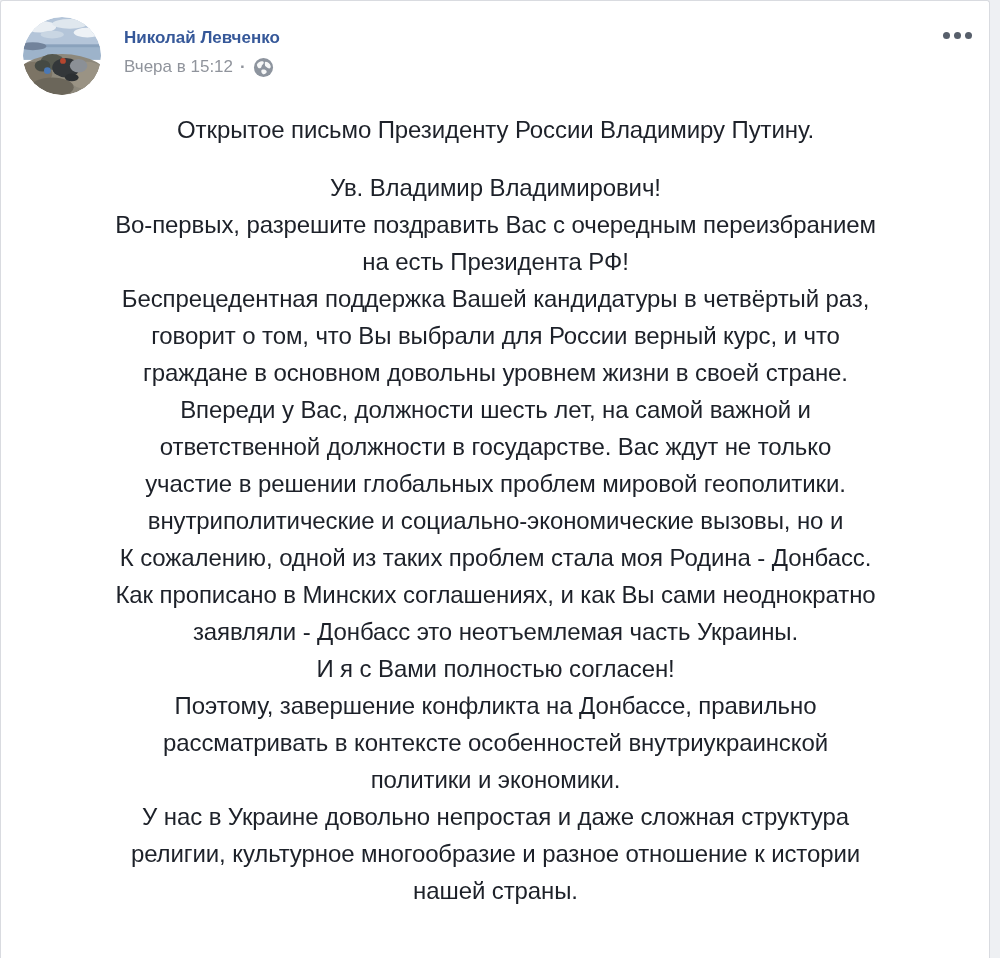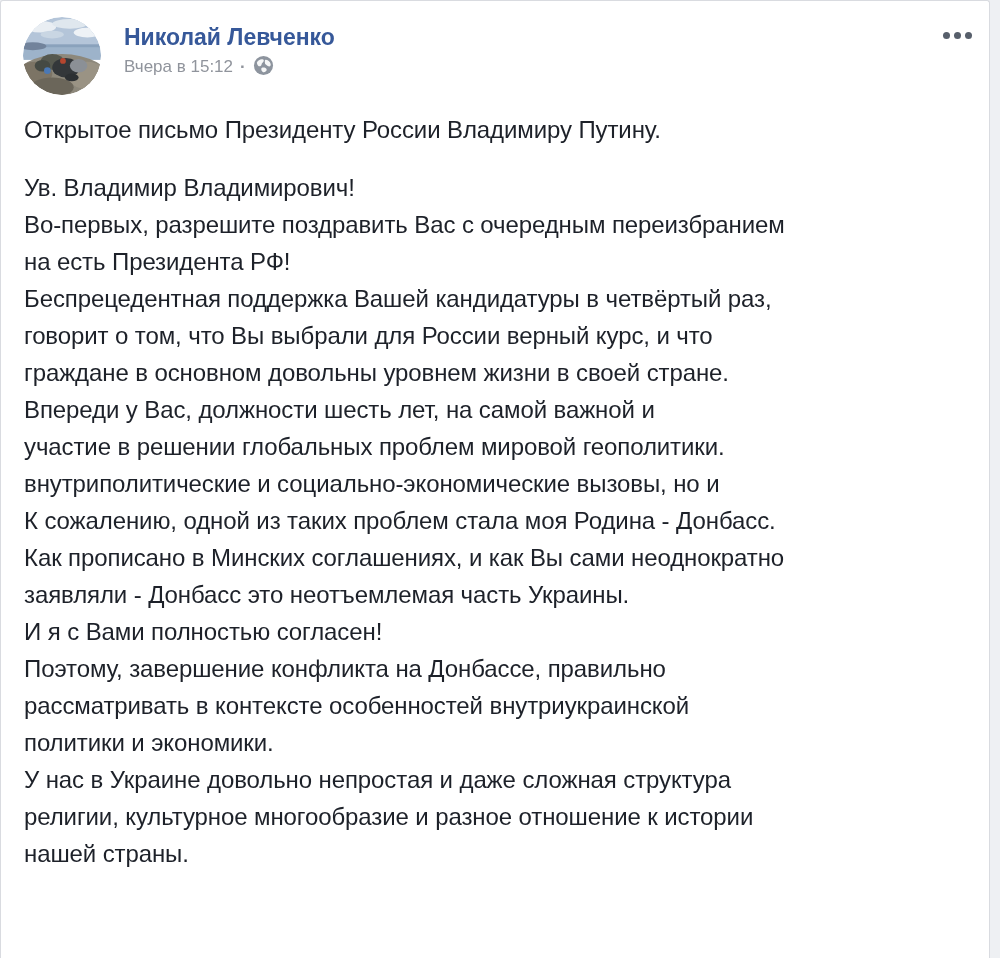--- a/index.html
+++ b/index.html
@@ -40,30 +40,30 @@
     flex: 0 0 78px;
     cursor: pointer;
   }
   .avatar svg { display: block; }
   .header-text {
     margin-left: 23px;
     padding-top: 6px;
   }
   .author {
     display: inline-block;
-    font-size: 23px;
+    font-size: 17px;
     font-weight: bold;
     line-height: 29px;
     color: #365899;
     text-decoration: none;
     cursor: pointer;
   }
   .meta {
     display: flex;
-    align-items: flex-start;
+    align-items: center;
     margin-top: 3px;
     font-size: 17px;
     line-height: 24px;
     color: #90949c;
   }
   .meta .timestamp { cursor: pointer; }
   .meta .sep {
     margin: 0 7px;
     font-weight: bold;
   }
@@ -87,21 +87,21 @@
   
   .post-body {
     padding: 16px 22px 0 23px;
     font-size: 24px;
     line-height: 37px;
     letter-spacing: -0.1px;
     color: #1d2129;
   }
   .paragraph { margin: 0 0 21px 0; }
   .paragraph:last-child { margin-bottom: 0; }
-  .line { white-space: pre; }
+  .line { white-space: pre; text-align: center; }
 </style>
 </head>
 <body>
 
 <div class="card">
 
   <div class="post-header">
 
     <a class="avatar">
       <svg width="78" height="78" viewBox="0 0 80 80">
@@ -168,20 +168,21 @@
         <div class="line">Открытое письмо Президенту России Владимиру Путину.</div>
       </div>
       <div class="paragraph">
         <div class="line">Ув. Владимир Владимирович!</div>
         <div class="line">Во-первых, разрешите поздравить Вас с очередным переизбранием</div>
         <div class="line">на есть Президента РФ!</div>
         <div class="line">Беспрецедентная поддержка Вашей кандидатуры в четвёртый раз,</div>
         <div class="line">говорит о том, что Вы выбрали для России верный курс, и что</div>
         <div class="line">граждане в основном довольны уровнем жизни в своей стране.</div>
         <div class="line">Впереди у Вас, должности шесть лет, на самой важной и</div>
+        <div class="line">ответственной должности в государстве. Вас ждут не только</div>
         <div class="line">участие в решении глобальных проблем мировой геополитики.</div>
         <div class="line">внутриполитические и социально-экономические вызовы, но и</div>
         <div class="line">К сожалению, одной из таких проблем стала моя Родина - Донбасс.</div>
         <div class="line">Как прописано в Минских соглашениях, и как Вы сами неоднократно</div>
         <div class="line">заявляли - Донбасс это неотъемлемая часть Украины.</div>
         <div class="line">И я с Вами полностью согласен!</div>
         <div class="line">Поэтому, завершение конфликта на Донбассе, правильно</div>
         <div class="line">рассматривать в контексте особенностей внутриукраинской</div>
         <div class="line">политики и экономики.</div>
         <div class="line">У нас в Украине довольно непростая и даже сложная структура</div>

